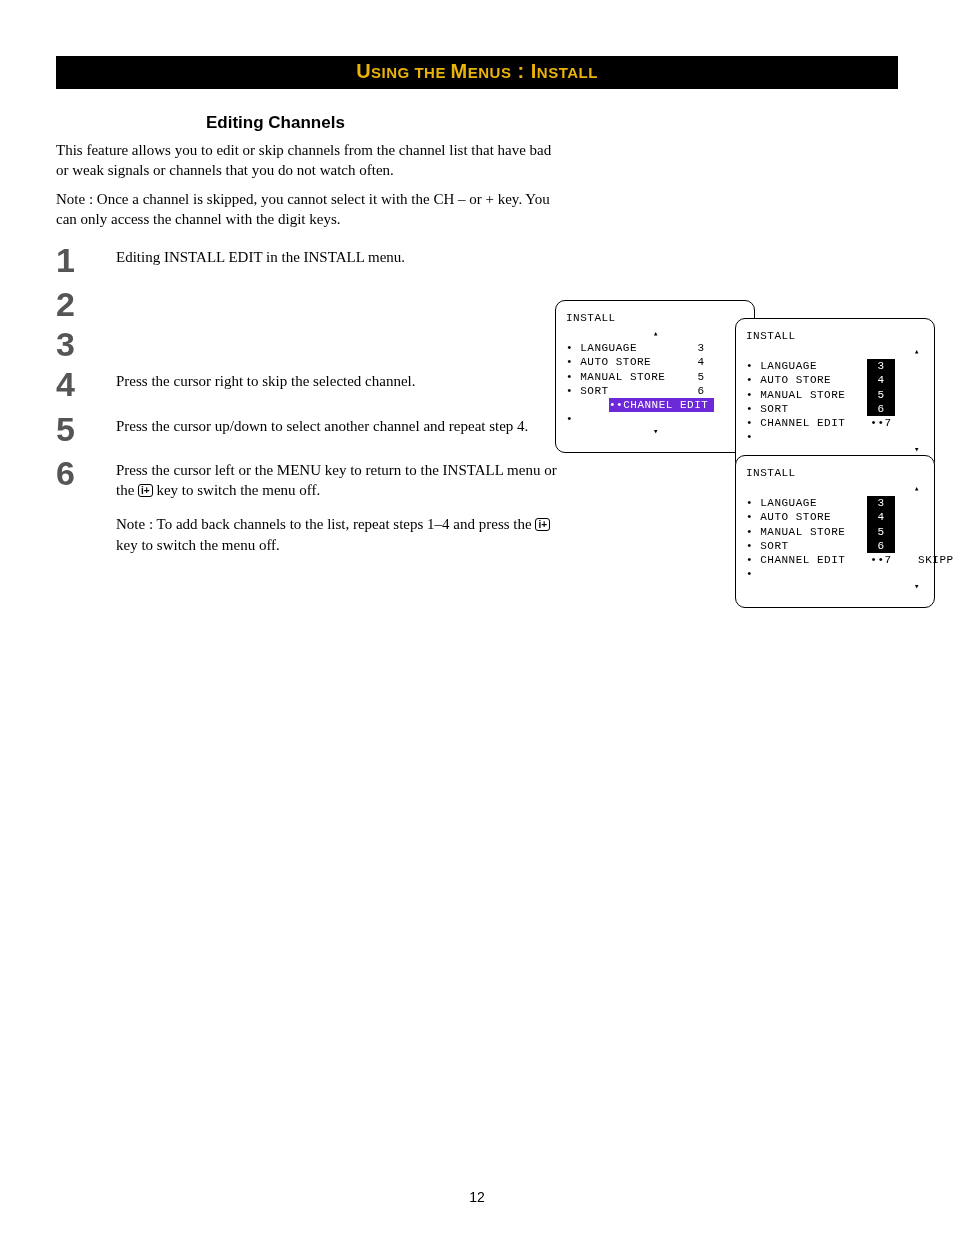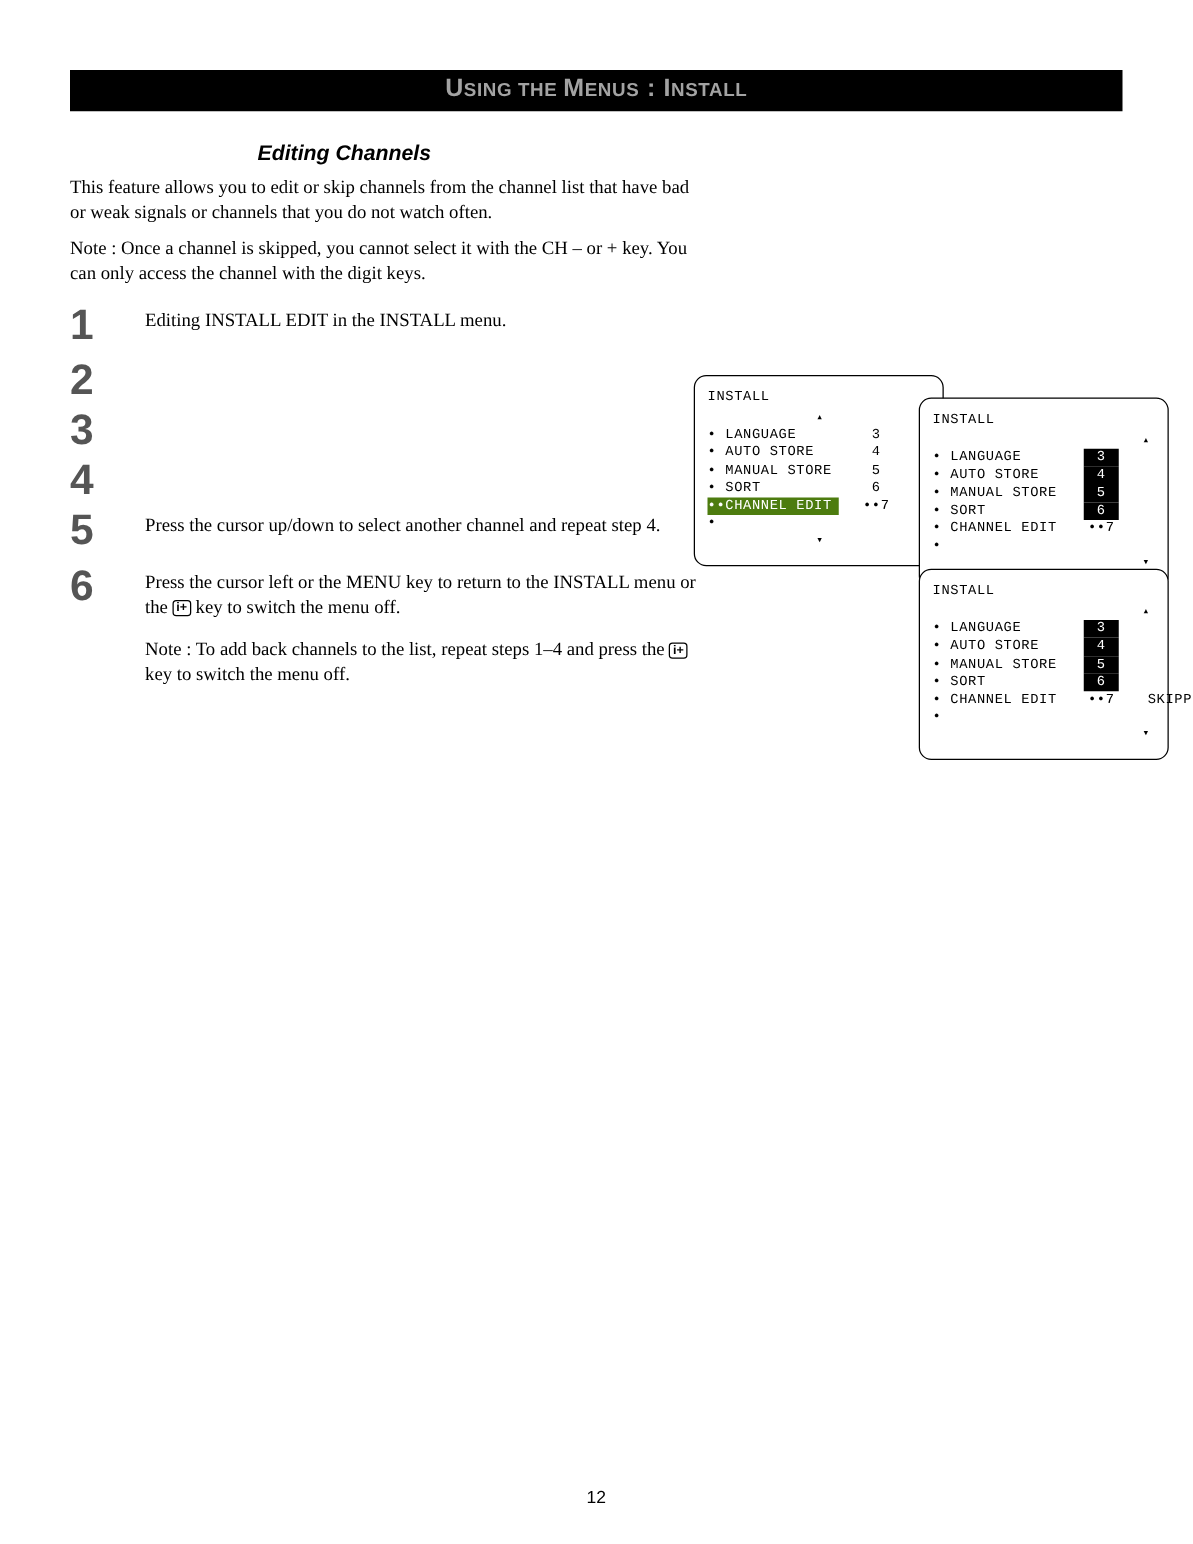--- a/index.html
+++ b/index.html
@@ -10,37 +10,36 @@
     color: #000;
     background: #fff;
     width: 954px;
     height: 1235px;
     position: relative;
     box-sizing: border-box;
     padding: 56px 56px 0 56px;
   }
   .title-bar {
     background: #000;
-    color: #a3a3a3;
+    color: #eab308;
     text-align: center;
     font-family: Arial, Helvetica, sans-serif;
     font-weight: bold;
     padding: 4px 0 6px 0;
     letter-spacing: 0.5px;
   }
   .title-bar .big { font-size: 20px; }
   .title-bar .small { font-size: 15px; }
   .section-title {
     font-family: Arial, Helvetica, sans-serif;
     font-weight: bold;
     font-size: 17px;
     text-align: left;
     margin: 24px 0 8px 0;
     padding-left: 150px;
-    font-style: italic;
   }
   .intro {
     width: 510px;
     line-height: 1.3;
     margin-bottom: 14px;
   }
   .intro p { margin: 0 0 10px 0; }
   .steps {
     width: 510px;
   }
@@ -80,21 +79,21 @@
     padding: 10px 8px 14px 10px;
     font-size: 11px;
     line-height: 1.3;
     letter-spacing: 0.5px;
   }
   .osd-header { margin-bottom: 4px; }
   .osd-row { display: flex; gap: 16px; }
   .osd-label { flex: 0 0 105px; white-space: pre; }
   .osd-val { flex: 0 0 28px; text-align: center; }
   .osd-extra { flex: 1; white-space: pre; }
-  .osd-row.sel .osd-label { background:#4d7c0f; color:#fff; }
+  .osd-row.sel .osd-label { background:#6d28d9; color:#fff;margin-left:43px; }
   .osd-row.selv .osd-val { background:#000; color:#fff; }
   .osd-arrows-up, .osd-arrows-down { text-align:center; font-size:9px; }
   .osd-arrows-right { text-align:right; padding-right:6px; font-size:9px; }
   .screen-a { width: 180px; margin-bottom: 12px; }
   .screen-b { position:absolute; left:180px; top:18px; width:180px; }
   .screen-c { position:absolute; left:180px; top:155px; width:180px; }
   .pagenum {
     position: absolute;
     bottom: 30px;
     left: 0; right: 0;
@@ -141,20 +140,21 @@
     <div class="step-num">2</div>
   </div>
 
   <div class="step">
     <div class="step-num">3</div>
   </div>
 
   <div class="step">
     <div class="step-num">4</div>
     <div class="step-text">
+      <p><span>Press the cursor right to skip the selected channel</span><span class="bold">.</span></p>
     </div>
   </div>
 
   <div class="step">
     <div class="step-num">5</div>
     <div class="step-text">
       <p>Press the cursor up/down to select another channel and repeat step 4.</p>
     </div>
   </div>
 

